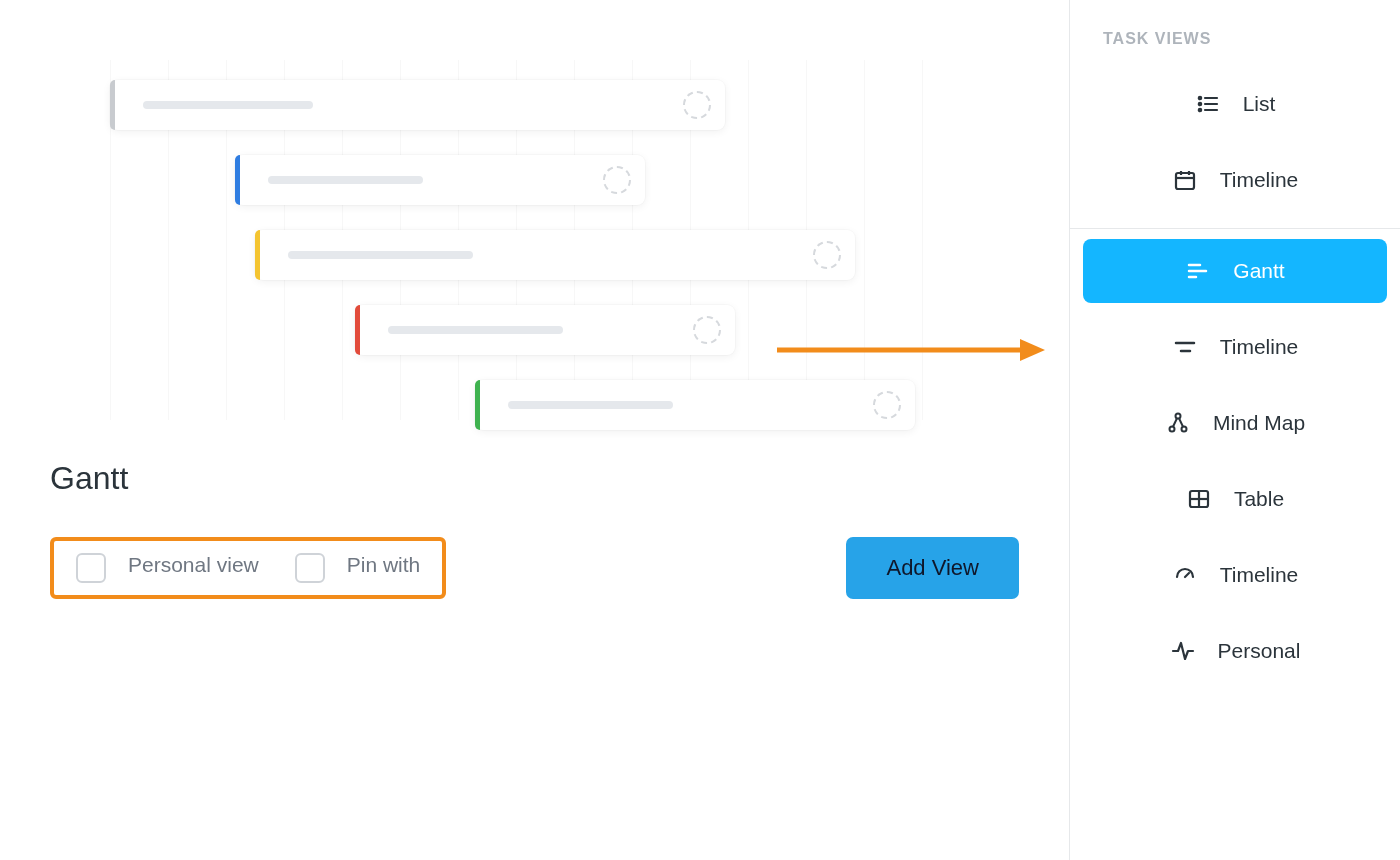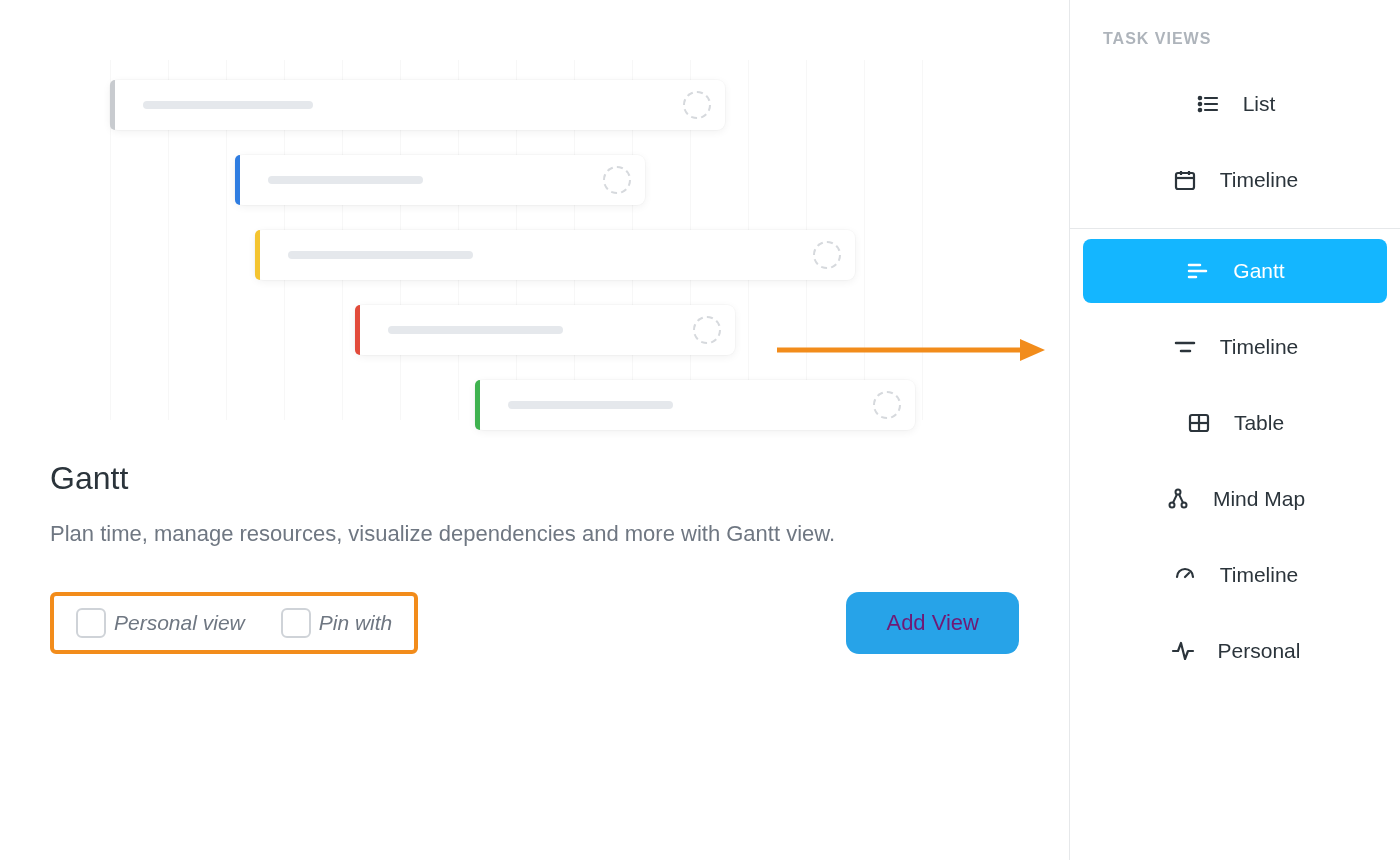--- a/index.html
+++ b/index.html
@@ -144,45 +144,44 @@
   .checkbox-group {
     display: flex;
     align-items: center;
     gap: 36px;
     padding: 12px 22px;
     border: 4px solid #f28c1b;
     border-radius: 6px;
   }
   .checkbox-item {
     display: flex;
-    align-items: center;
-    gap: 8px;
+    align-items: flex-start;
+    gap: 22px;
     cursor: pointer;
-    font-style: italic;
   }
   .checkbox-box {
     width: 30px;
     height: 30px;
     border: 2px solid #cfd3d8;
     border-radius: 6px;
     background: #fff;
   }
   .checkbox-label {
     font-size: 21px;
     color: #6f7782;
   }
   .spacer { flex: 1; }
   .add-view-btn {
     background: #27a3e8;
-    color: #701a75;
+    color: #0f172a;
     font-size: 22px;
     font-weight: 400;
     padding: 18px 40px;
     border: none;
-    border-radius: 13px;
+    border-radius: 7px;
     cursor: pointer;
   }
 </style>
 </head>
 <body>
 
 <div class="layout">
   <div class="main">
 
     <div class="preview">
@@ -214,21 +213,20 @@
     </div>
 
     <div class="arrow">
       <svg width="270" height="30" viewBox="0 0 270 30">
         <line x1="2" y1="15" x2="250" y2="15" stroke="#f28c1b" stroke-width="5"></line>
         <polygon points="245,4 270,15 245,26" fill="#f28c1b"></polygon>
       </svg>
     </div>
 
     <h1 class="gantt-title">Gantt</h1>
-    <p class="gantt-desc">Plan time, manage resources, visualize dependencies and more with Gantt view.</p>
 
     <div class="footer-row">
       <div class="checkbox-group">
         <div class="checkbox-item">
           <div class="checkbox-box"></div>
           <span class="checkbox-label">Personal view</span>
         </div>
         <div class="checkbox-item">
           <div class="checkbox-box"></div>
           <span class="checkbox-label">Pin with</span>
@@ -289,43 +287,43 @@
           <line x1="3" y1="8" x2="21" y2="8"></line>
             <line x1="8" y1="16" x2="17" y2="16"></line>
         </svg>
       </span>
       <span>Timeline</span>
     </div>
 
 
     <div class="view-item">
       <span class="icon-slot">
-        <svg width="24" height="24" viewBox="0 0 24 24" fill="none" stroke="currentColor" stroke-width="2.2">
-          <rect x="3" y="4" width="18" height="16" rx="2"></rect>
-            <line x1="3" y1="12" x2="21" y2="12"></line>
-            <line x1="12" y1="4" x2="12" y2="20"></line>
-        </svg>
-      </span>
-      <span>Table</span>
-    </div>
-
-    <div class="view-item">
-      <span class="icon-slot">
         <svg width="24" height="24" viewBox="0 0 24 24" fill="none" stroke="currentColor" stroke-width="2">
           <circle cx="12" cy="5" r="2.5"></circle>
             <circle cx="6" cy="18" r="2.5"></circle>
             <circle cx="18" cy="18" r="2.5"></circle>
           <path d="M11 7.3 L7 15.8 M13 7.3 L17 15.8"></path>
         </svg>
       </span>
       <span>Mind Map</span>
     </div>
 
     <div class="view-item">
       <span class="icon-slot">
+        <svg width="24" height="24" viewBox="0 0 24 24" fill="none" stroke="currentColor" stroke-width="2.2">
+          <rect x="3" y="4" width="18" height="16" rx="2"></rect>
+            <line x1="3" y1="12" x2="21" y2="12"></line>
+            <line x1="12" y1="4" x2="12" y2="20"></line>
+        </svg>
+      </span>
+      <span>Table</span>
+    </div>
+
+    <div class="view-item">
+      <span class="icon-slot">
         <svg width="24" height="24" viewBox="0 0 24 24" fill="none" stroke="currentColor" stroke-width="2.2" stroke-linecap="round">
           <path d="M4 14 a8 8 0 0 1 16 0"></path>
             <line x1="12" y1="14" x2="16" y2="10"></line>
         </svg>
       </span>
       <span>Timeline</span>
     </div>
 
     <div class="view-item">
       <span class="icon-slot">

